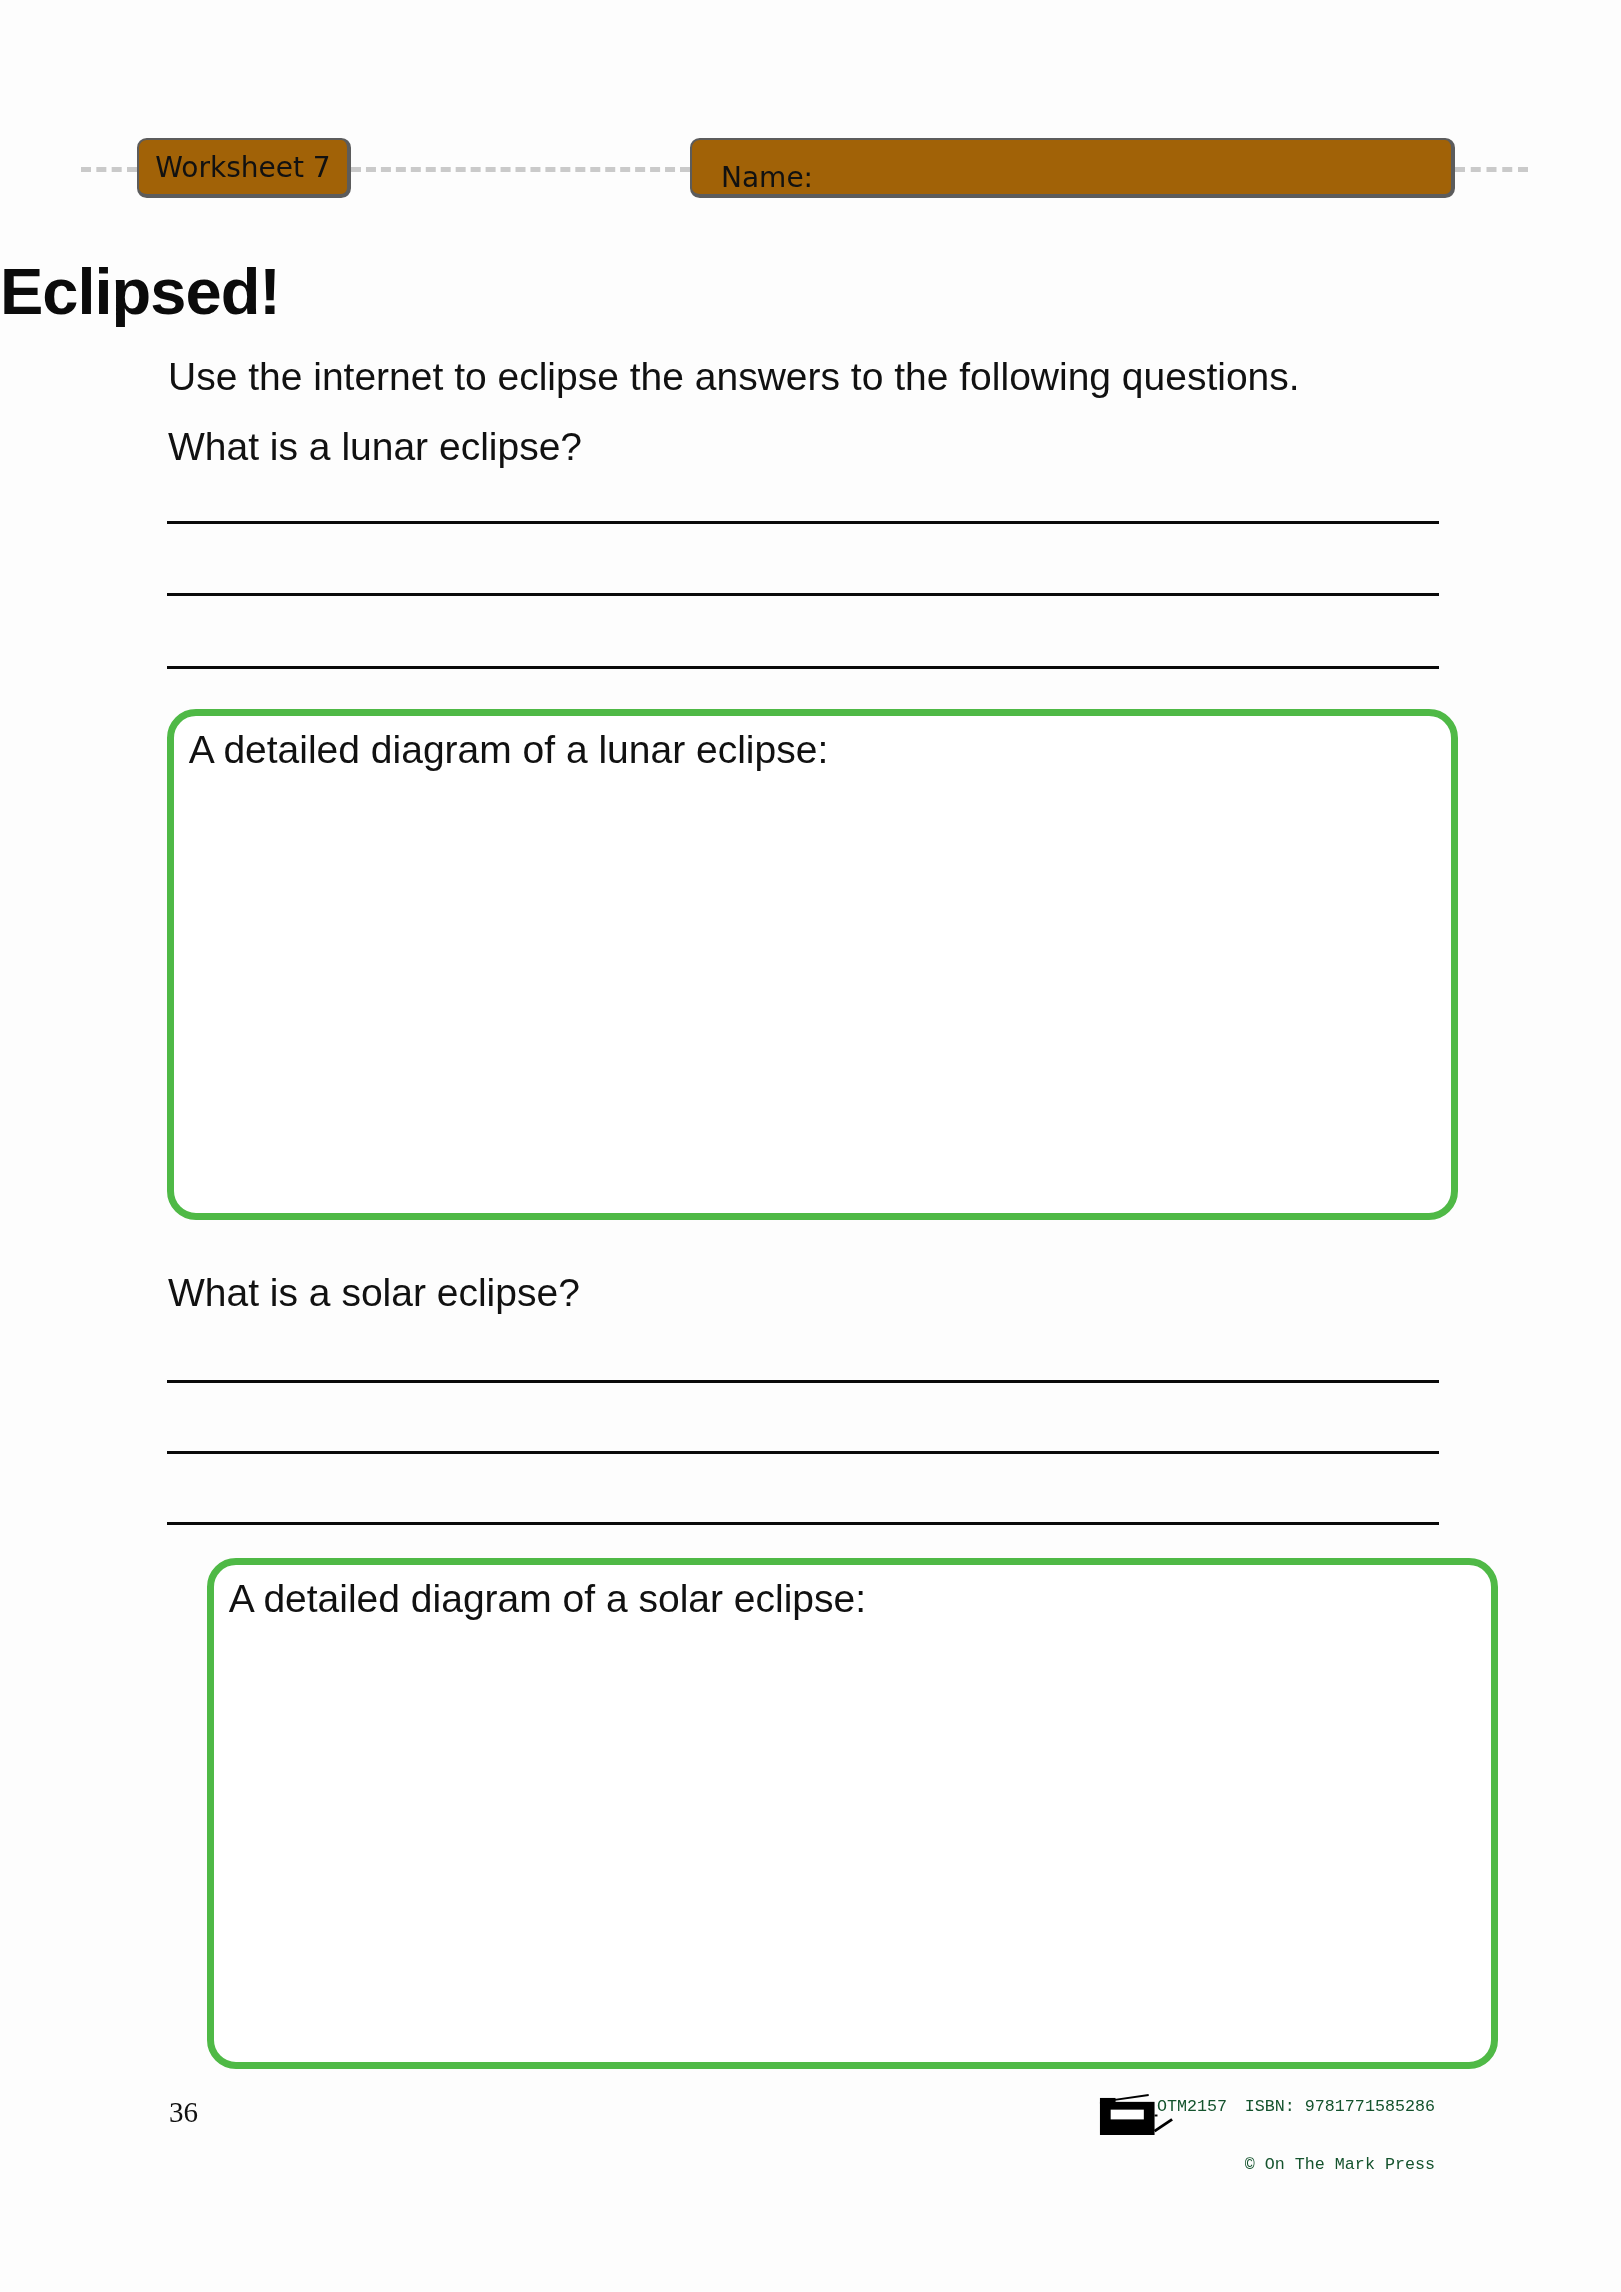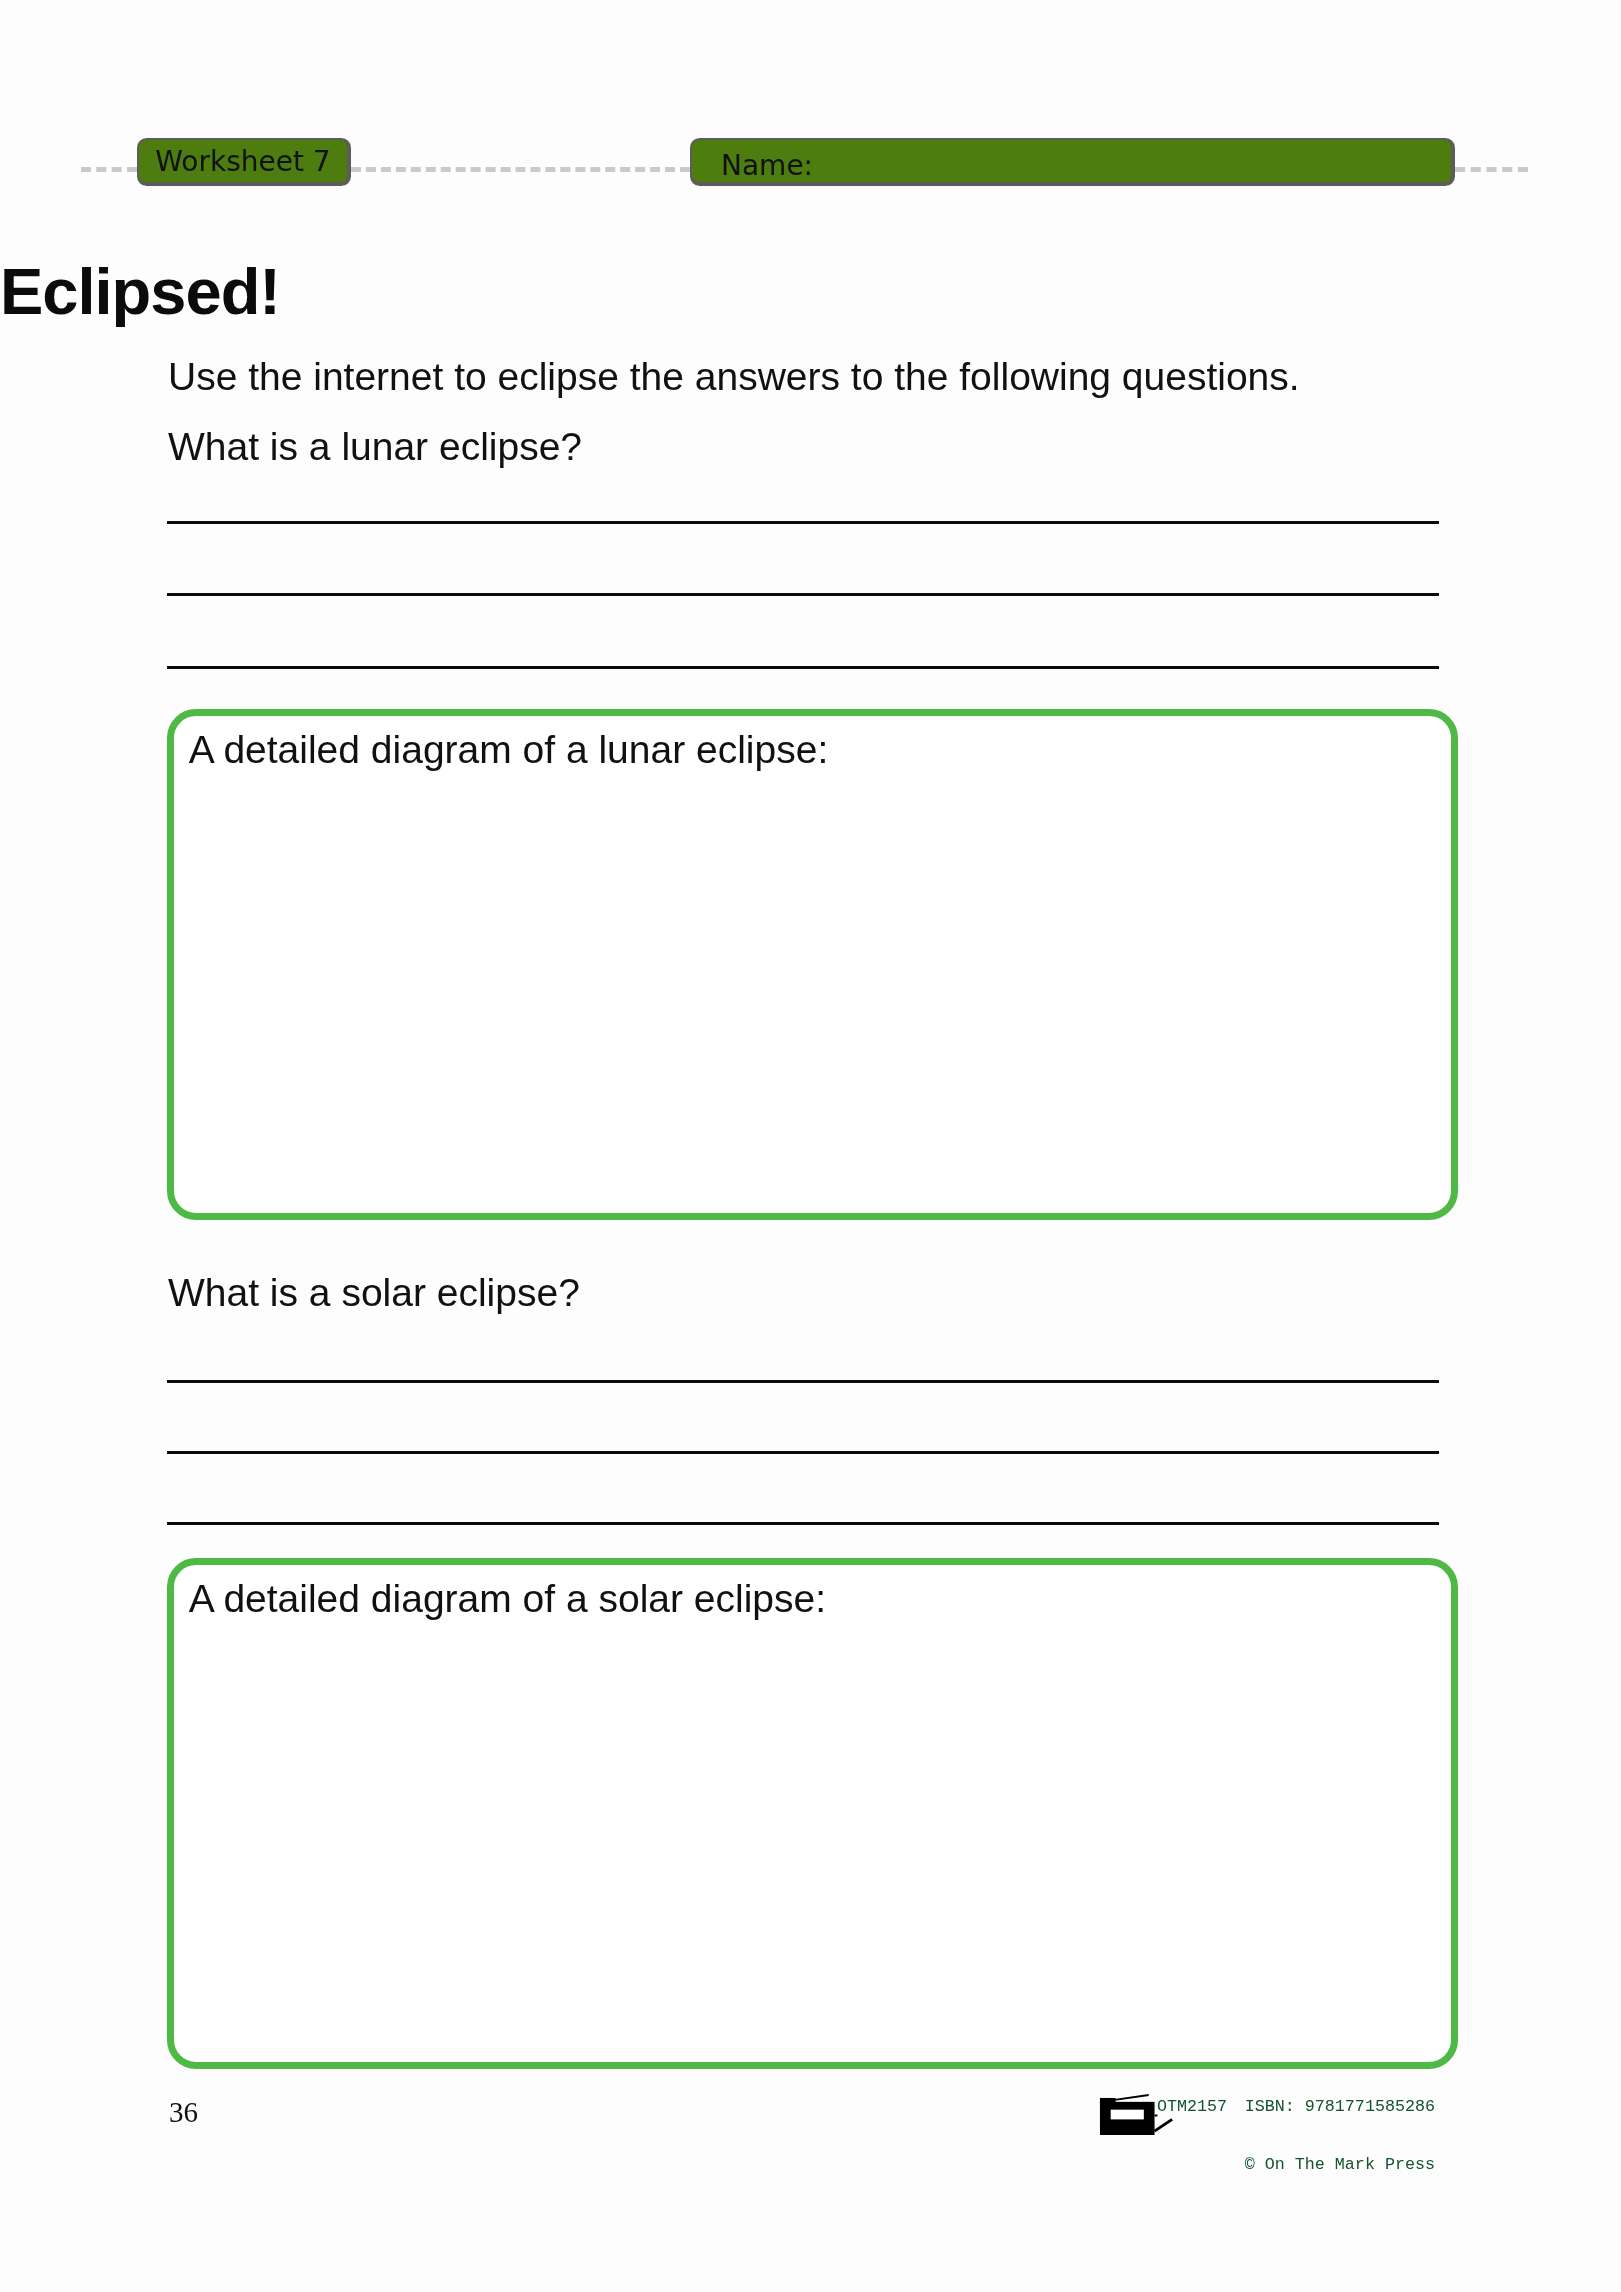--- a/index.html
+++ b/index.html
@@ -16,23 +16,23 @@
     
     .dash-rule {
       position: absolute;
       top: 167px;
       height: 0;
       border-top: 5.9px dashed #cacaca;
     }
     .tab-box {
       position: absolute;
       top: 138px;
-      height: 48px;
+      height: 60px;
       box-sizing: border-box;
-      background: #4d7c0f;
+      background: #a16207;
       border-top: 2.9px solid #5c5c5c;
       border-left: 2.9px solid #5c5c5c;
       border-right: 4.9px solid #5c5c5c;
       border-bottom: 4.9px solid #5c5c5c;
       border-radius: 9.8px;
       display: flex;
       align-items: center;
       font-family: "DejaVu Sans", sans-serif;
       font-size: 28px;
       color: #111;
@@ -146,21 +146,21 @@
 <div class="diagram-box" style="top:709px; height:511px;">
   <div class="diagram-label">A detailed diagram of a lunar eclipse:</div>
 </div>
 
 <div class="text-line" style="top:1269px;">What is a solar eclipse?</div>
 
 <div class="answer-line" style="top:1380px;"></div>
 <div class="answer-line" style="top:1451px;"></div>
 <div class="answer-line" style="top:1522px;"></div>
 
-<div class="diagram-box" style="top:1558px; height:511px;">
+<div class="diagram-box" style="top:1558px; height:511px;margin-left:40px;">
   <div class="diagram-label">A detailed diagram of a solar eclipse:</div>
 </div>
 
 <div class="page-number">36</div>
 
 <div class="footer-icon">
   <svg width="78" height="47" viewBox="0 0 80 48" xmlns="http://www.w3.org/2000/svg">
 
     <line x1="10" y1="9" x2="52" y2="3" stroke="#000" stroke-width="2"></line>
     <rect x="2" y="6" width="16" height="6" fill="#000"></rect>

